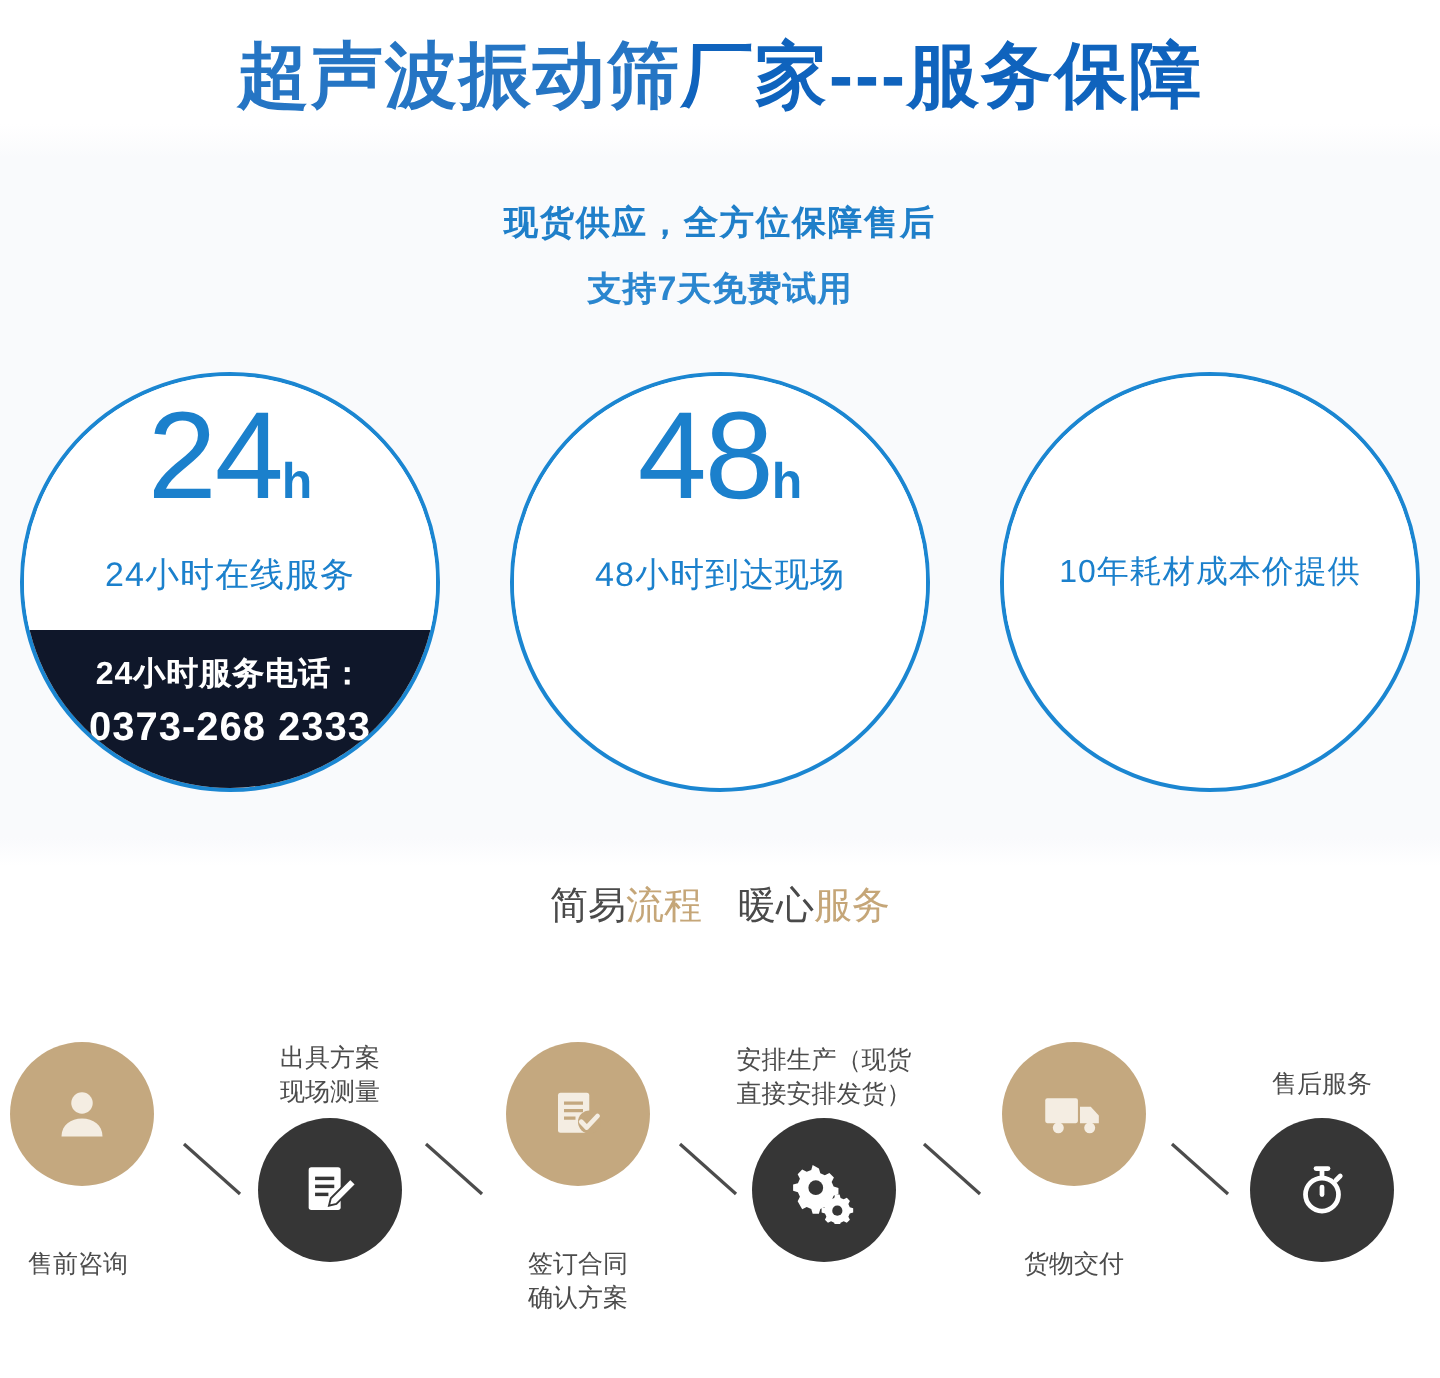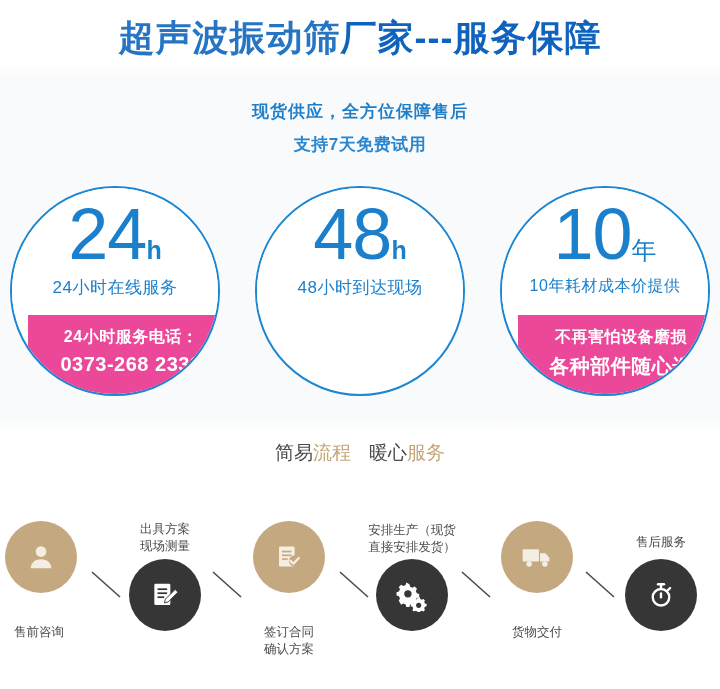--- a/index.html
+++ b/index.html
@@ -107,38 +107,38 @@
     position: absolute;
     left: 0;
     top: 0;
     width: 100%;
     height: 127px;
     background: #ffffff;
     text-align: center;
   }
   .badge-bottom {
     position: absolute;
-    left: 16px;
+    left: 0;
     top: 127px;
     width: 100%;
     height: 83px;
-    background: #ec4899;
+    background: #0f172a;
     text-align: center;
   }
   .badge-num {
     position: absolute;
     left: 0;
     top: 10px;
     width: 100%;
     color: #1b80cc;
     line-height: 1;
     white-space: nowrap;
   }
   .badge-num .bignum {
-    font-size: 72px;
+    font-size: 62px;
     font-weight: 300;
     letter-spacing: -1px;
     vertical-align: baseline;
   }
   .badge-num .unit {
     font-size: 25px;
     font-weight: bold;
     vertical-align: baseline;
   }
   .badge-num .unit-cn {
@@ -259,28 +259,21 @@
     <div class="badge-top">
       <div class="badge-num">
         <span class="bignum">48</span><span class="unit">h</span>
       </div>
       <div class="badge-sub">48小时到达现场</div>
     </div>
   </div>
 
   <div class="badge badge-3">
     <div class="badge-top">
-      <div class="badge-num">
-        <span class="bignum">10</span><span class="unit-cn">年</span>
-      </div>
       <div class="badge-sub" style="font-size:16px;">10年耗材成本价提供</div>
-    </div>
-    <div class="badge-bottom">
-      <div class="badge-l1">不再害怕设备磨损</div>
-      <div class="badge-l2">各种部件随心选</div>
     </div>
   </div>
 
   <div class="tagline">
     <span class="dark">简易</span><span class="gold">流程</span><span class="gap"></span><span class="dark">暖心</span><span class="gold">服务</span>
   </div>
 
   <div class="flow">
 
     <div class="node tan" style="left:5px; top:521px;">

